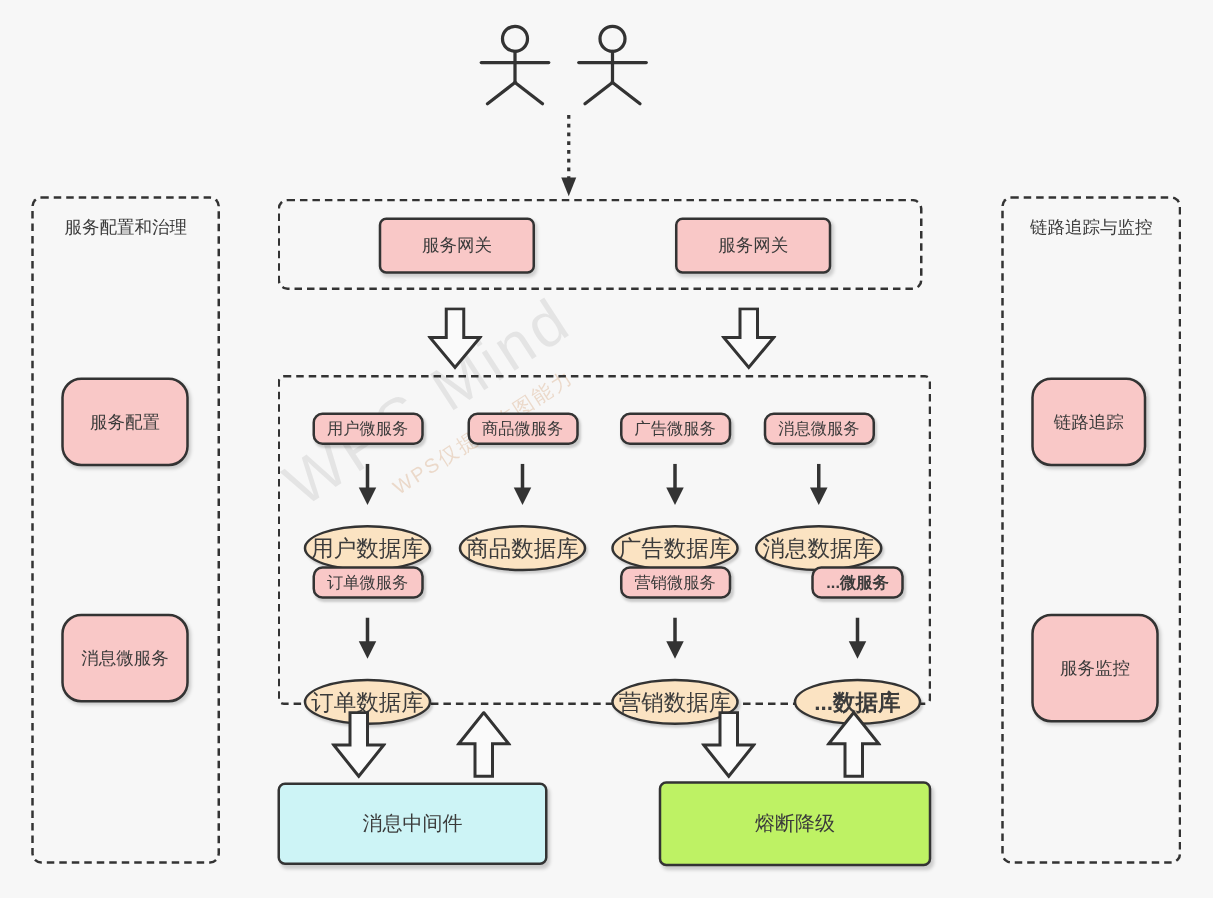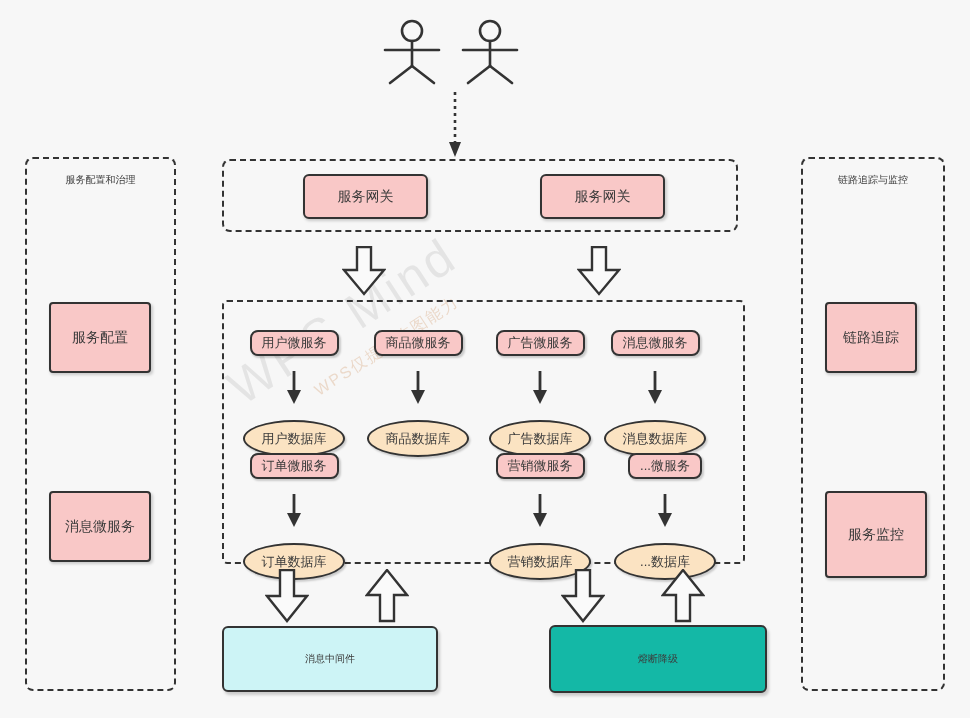--- a/index.html
+++ b/index.html
@@ -7,39 +7,39 @@
   #canvas { position:relative; width:970px; height:718px; background:#f7f7f7; overflow:hidden; color:#3b3b3b; }
 
   
   .watermark { position:absolute; left:240px; top:225px; width:460px; height:220px;
     transform:rotate(-33deg); z-index:0; pointer-events:none; text-align:left; }
   .wm-line1 { font-size:50px; letter-spacing:3px; color:rgba(0,0,0,0.075); font-weight:400; }
   .wm-line2 { font-size:16px; margin-left:70px; margin-top:6px; color:rgba(195,115,45,0.22); letter-spacing:2px; }
 
   
   .dashed-panel { position:absolute; border:2px dashed #333; border-radius:8px; z-index:1; }
-  .panel-title { position:absolute; top:14px; width:100%; text-align:center; font-size:10px; color:#3b3b3b; }
+  .panel-title { position:absolute; top:14px; width:100%; text-align:center; font-size:14px; color:#3b3b3b; }
 
   
-  .node { position:absolute; background:#f9c8c7; border:2px solid #333; border-radius:4px;
+  .node { position:absolute; background:#f9c8c7; border:2px solid #333; border-radius:16px;
     display:flex; align-items:center; justify-content:center; font-size:14px;
     box-shadow:1.5px 2px 3px rgba(0,0,0,0.18); z-index:2; }
 
   
   .unit { position:absolute; width:116px; display:flex; flex-direction:column; align-items:center; z-index:2;gap:15px; }
   .svc-pill { background:#f9c8c7; border:2px solid #333; border-radius:8px; padding:2px 10px;
     font-size:13px; white-space:nowrap; box-shadow:1.5px 2px 2px rgba(0,0,0,0.18); }
   .db-ellipse { width:102px; height:37px; background:#fbe3c2; border:2px solid #333; border-radius:50%;
-    display:flex; align-items:center; justify-content:center; font-size:13px; white-space:nowrap;
+    display:flex; align-items:center; justify-content:center; font-size:18px; white-space:nowrap;
     box-shadow:1.5px 2px 2px rgba(0,0,0,0.18); }
   .unit svg { display:block; }
 
   .block-arrow { position:absolute; z-index:2; }
   .bottom-box { position:absolute; border:2px solid #333; border-radius:6px; display:flex;
-    align-items:center; justify-content:center; font-size:10px; z-index:2;
+    align-items:center; justify-content:center; font-size:16px; z-index:2;
     box-shadow:2px 3px 3px rgba(0,0,0,0.18); }
 </style>
 </head>
 <body>
 
 <div id="canvas">
 
   <div class="watermark">
     <div class="wm-line1">WPS Mind</div>
     <div class="wm-line2">WPS仅提供作图能力</div>
@@ -145,21 +145,21 @@
       <div class="db-ellipse">订单数据库</div>
     </div>
     <div class="unit" style="left:258px;top:151px;">
       <div class="svc-pill">营销微服务</div>
       <svg width="16" height="34" viewBox="0 0 16 34">
           <line x1="8" y1="0" x2="8" y2="20" stroke="#333" stroke-width="2.8"></line>
           <polygon points="1,19 15,19 8,33" fill="#333"></polygon>
         </svg>
       <div class="db-ellipse">营销数据库</div>
     </div>
-    <div class="unit" style="left:383px;top:151px;">
+    <div class="unit" style="left:404px;top:151px;font-weight:bold;">
       <div class="svc-pill">...微服务</div>
       <svg width="16" height="34" viewBox="0 0 16 34">
           <line x1="8" y1="0" x2="8" y2="20" stroke="#333" stroke-width="2.8"></line>
           <polygon points="1,19 15,19 8,33" fill="#333"></polygon>
         </svg>
       <div class="db-ellipse">...数据库</div>
     </div>
   </div>
 
   <svg class="block-arrow" style="left:265px;top:569px" width="44" height="54" viewBox="0 0 44 54">
@@ -171,17 +171,17 @@
   <svg class="block-arrow" style="left:561px;top:569px" width="44" height="54" viewBox="0 0 44 54">
     <path d="M15 1 L29 1 L29 27 L42 27 L22 52 L2 27 L15 27 Z" fill="#fafafa" stroke="#333" stroke-width="2.4"></path>
   </svg>
   <svg class="block-arrow" style="left:661px;top:569px" width="44" height="54" viewBox="0 0 44 54">
     <path d="M15 52 L29 52 L29 26 L42 26 L22 1 L2 26 L15 26 Z" fill="#fafafa" stroke="#333" stroke-width="2.4"></path>
   </svg>
 
   <div class="bottom-box" style="left:222px;top:626px;width:216px;height:66px;background:#cdf4f6;">
     <span>消息中间件</span>
   </div>
-  <div class="bottom-box" style="left:549px;top:625px;width:218px;height:68px;background:#14b8a6;">
+  <div class="bottom-box" style="left:527px;top:625px;width:218px;height:68px;background:#bef264;">
     <span>熔断降级</span>
   </div>
 
 </div>
 
 </body></html>

